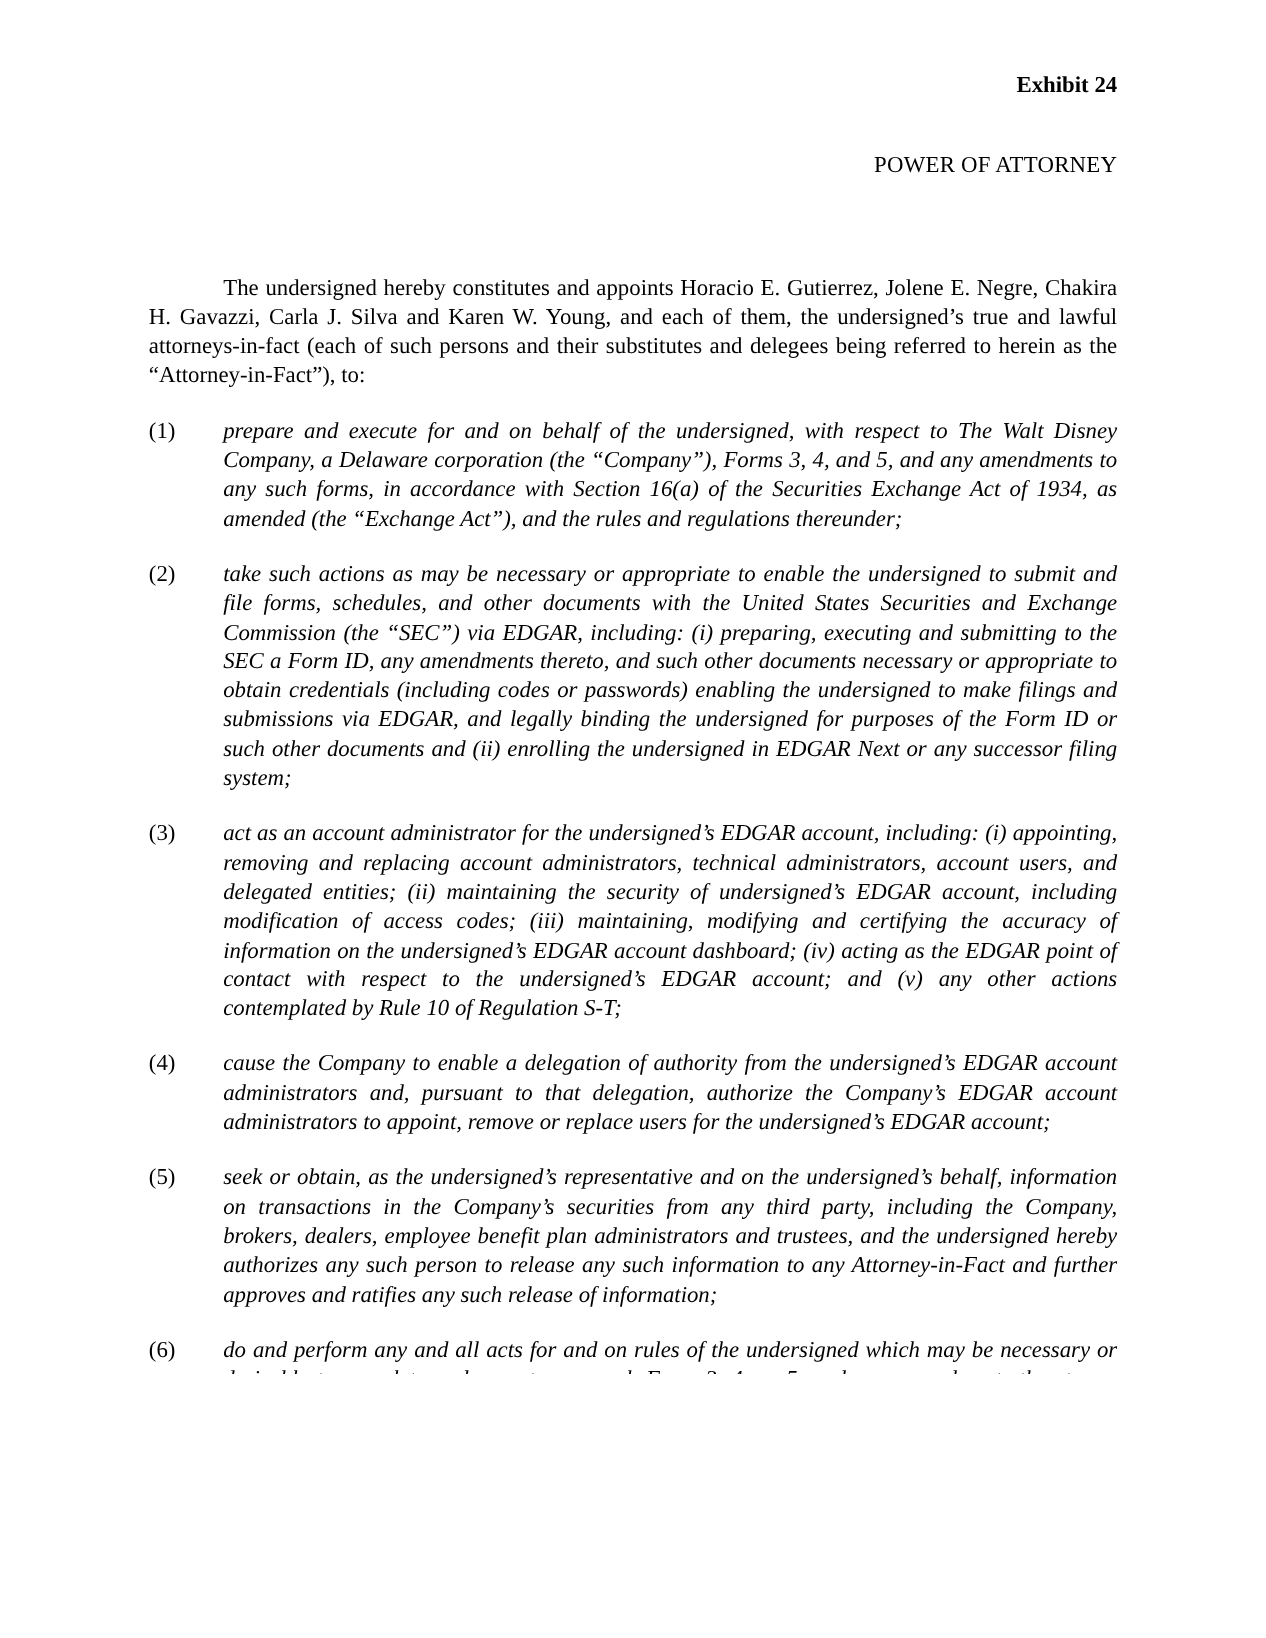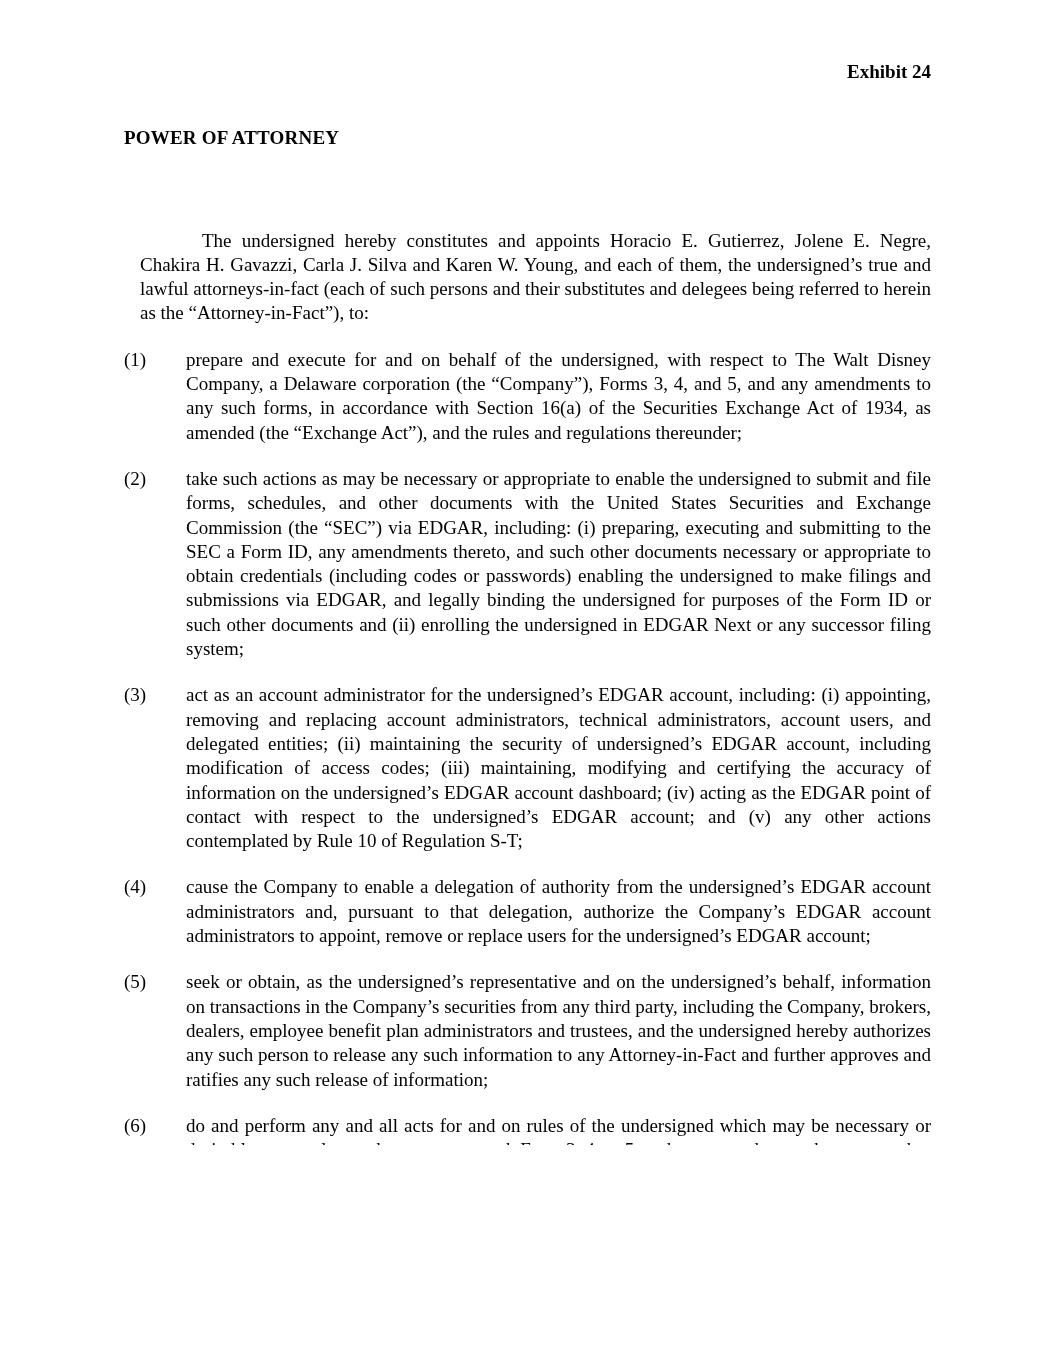--- a/index.html
+++ b/index.html
@@ -19,41 +19,42 @@
     box-sizing: border-box;
     padding: 60px 124px 0 124px;
     overflow: hidden;
   }
   .exhibit {
     text-align: right;
     font-weight: bold;
     margin: 0 0 42px 0;
   }
   .doc-title {
-    text-align: left;
-    font-weight: bold;
+    text-align: right;
+    font-weight: normal;
     margin: 0 0 78px 0;
     letter-spacing: 0.2px;
   }
   .intro {
     text-align: justify;
     text-indent: 62px;
-    margin: 0 0 22px 16px;
+    margin: 0 0 22px 0;
   }
   .list-item {
     display: flex;
     margin: 0 0 22px 0;
   }
   .item-number {
     flex: 0 0 62px;
     text-align: left;
   }
   .item-text {
     flex: 1 1 auto;
     text-align: justify;
+    font-style: italic;
   }
 </style>
 </head>
 <body>
 
 <div class="page">
 
   <div class="exhibit">Exhibit 24</div>
 
   <div class="doc-title">POWER OF ATTORNEY</div>

